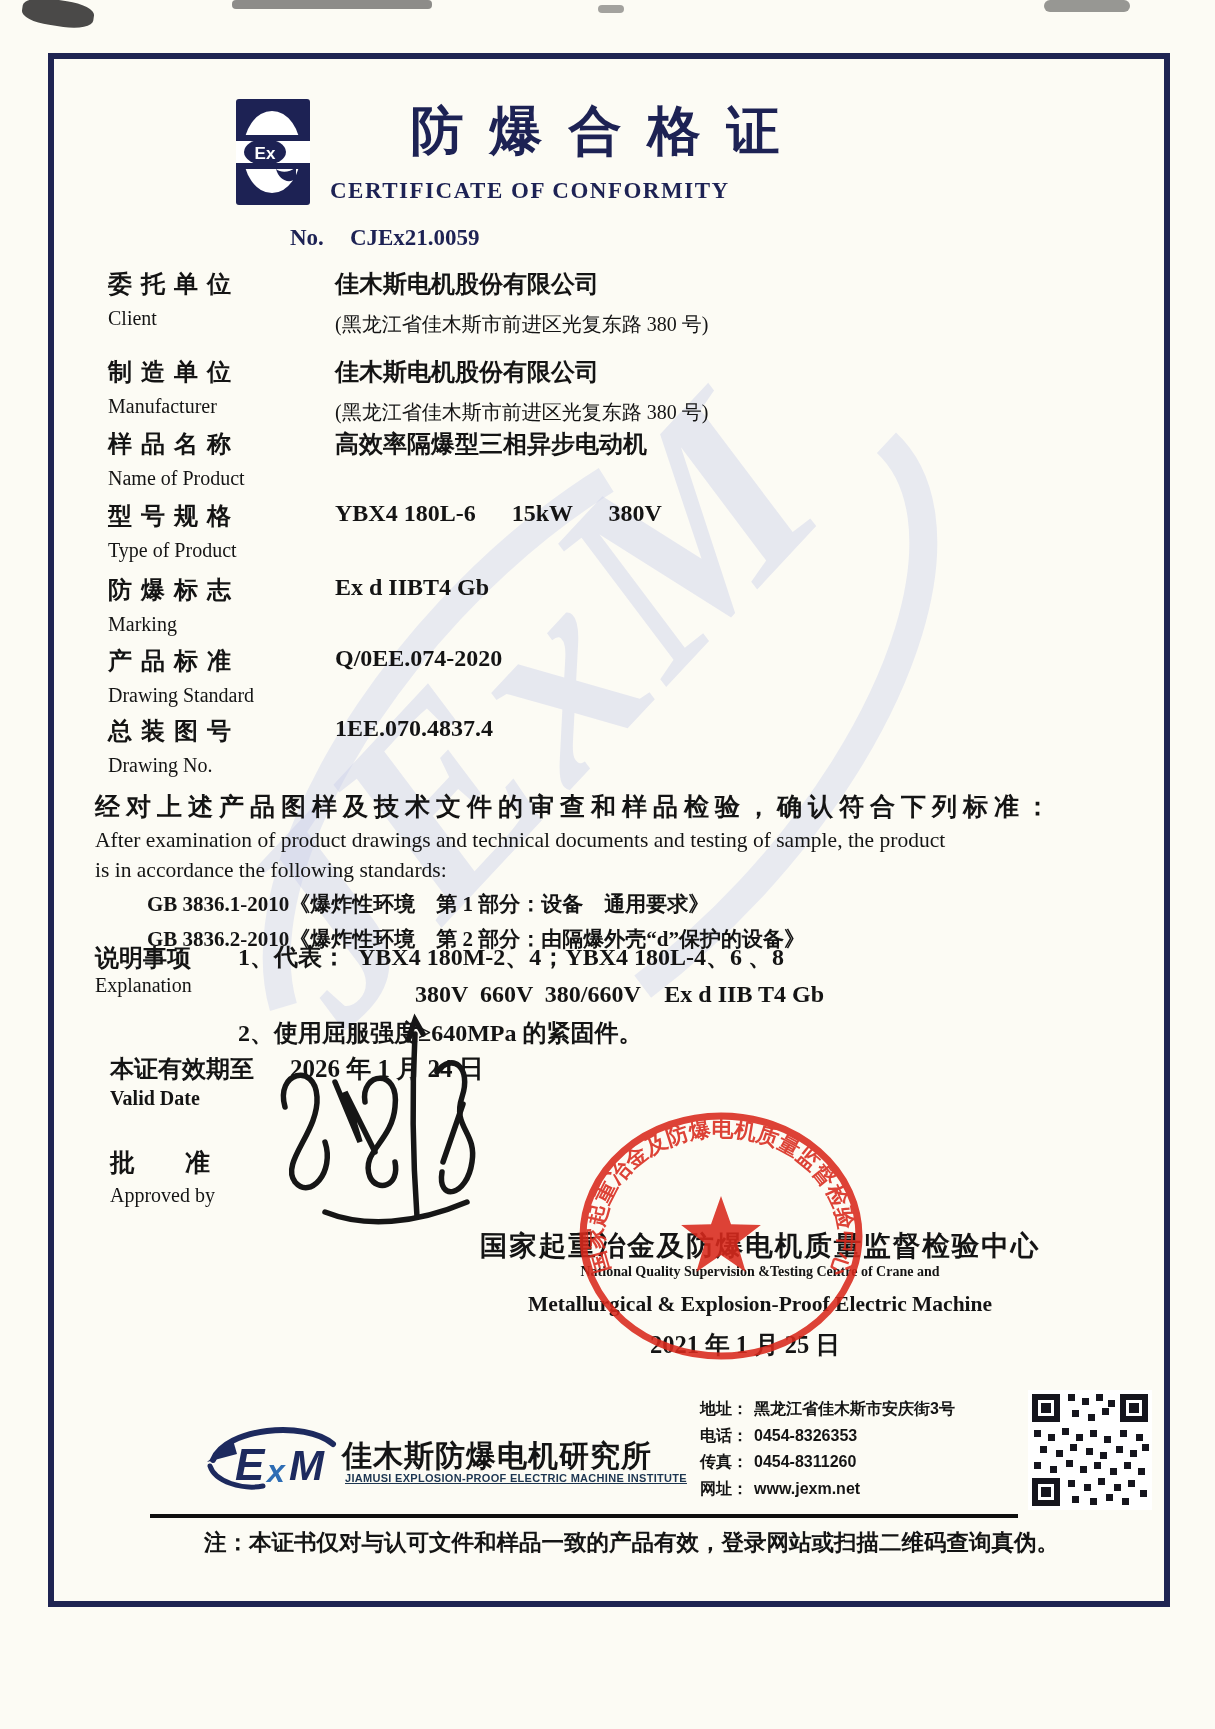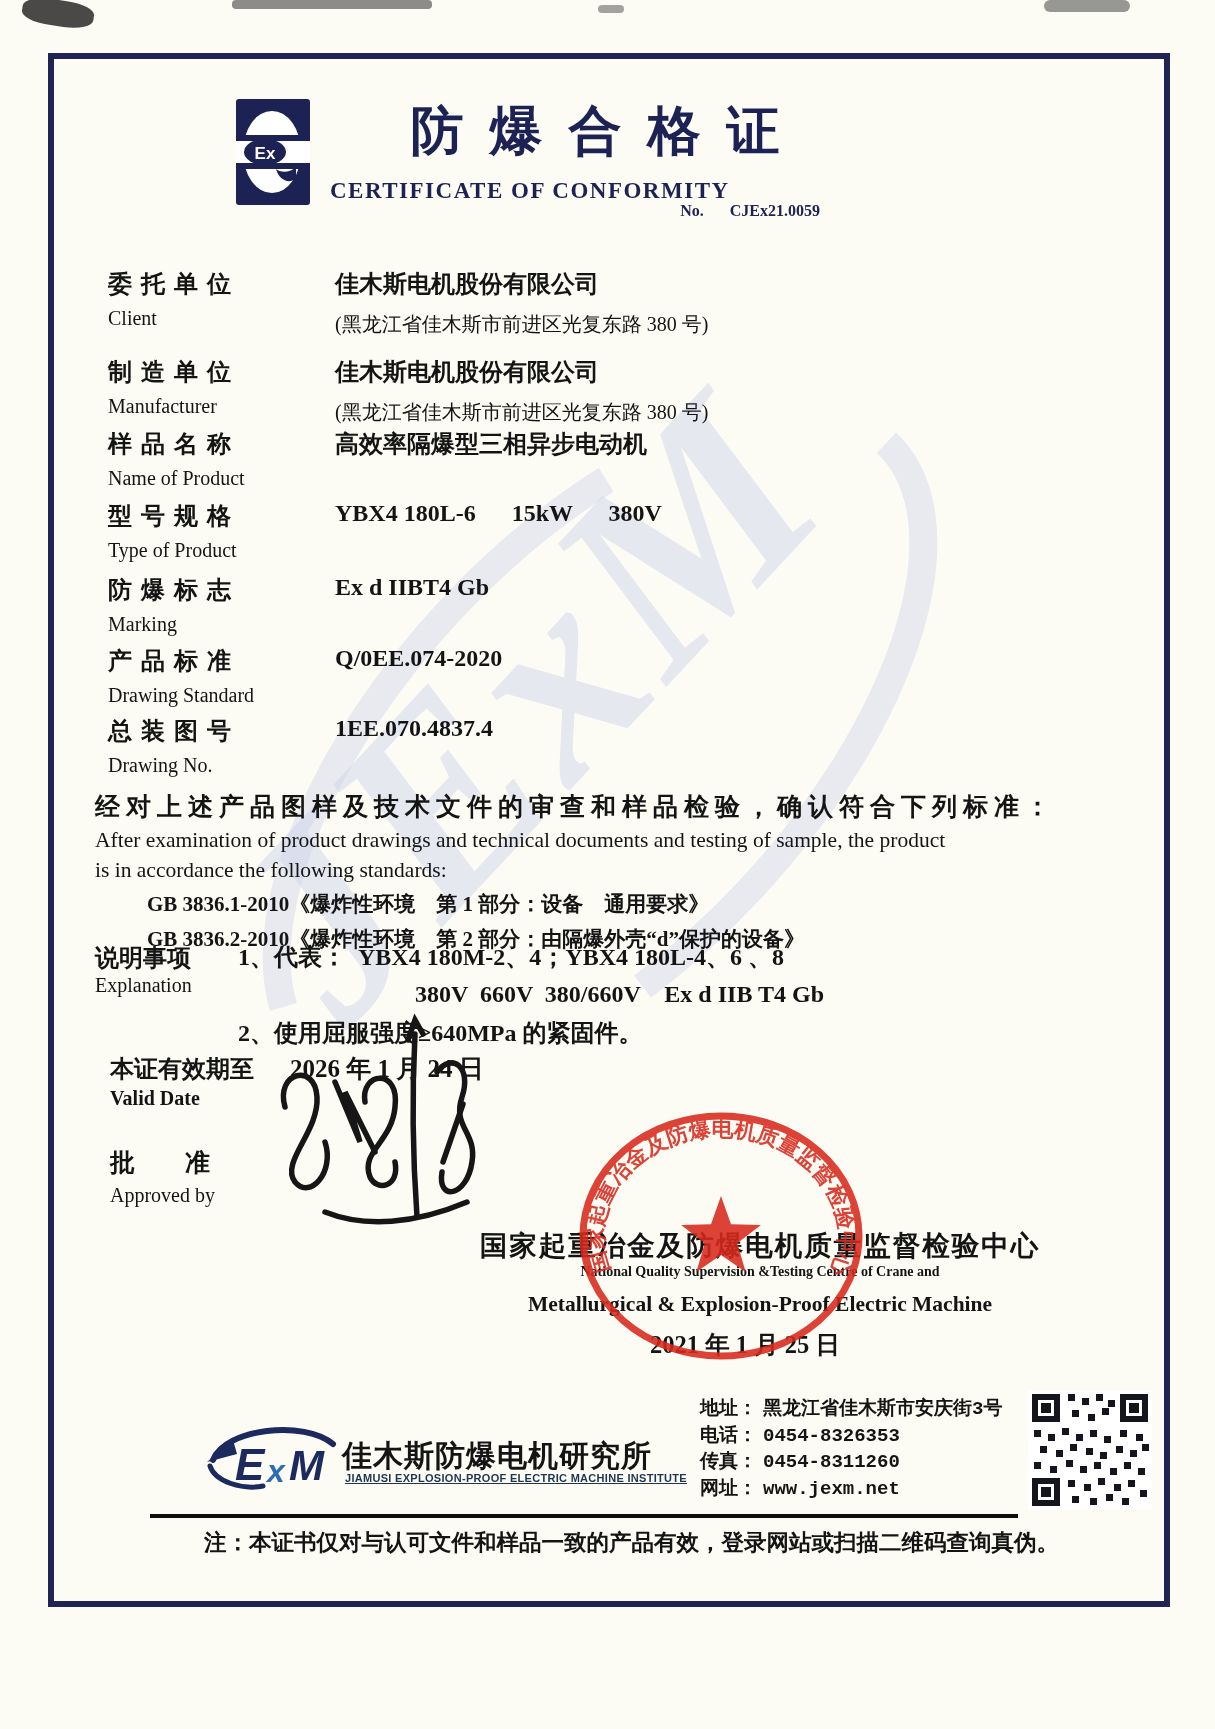--- a/index.html
+++ b/index.html
@@ -22,21 +22,21 @@
     transform:rotate(-47deg);font-style:italic;font-weight:900;font-size:270px;letter-spacing:8px;
     color:#c7cce9;opacity:.40;z-index:1;white-space:nowrap;
   }
   .watermark-swoosh{left:150px;top:300px;width:900px;height:900px;transform:rotate(-47deg);z-index:1;opacity:.40;}
   
   .ex-logo{left:236px;top:99px;width:74px;height:106px;z-index:3;}
   .title-cn{left:330px;top:96px;width:530px;text-align:center;font-size:53px;font-weight:900;
     color:#1d2254;letter-spacing:26px;text-indent:26px;z-index:3;white-space:nowrap;}
   .title-en{left:330px;top:178px;width:530px;text-align:left;font-size:23px;font-weight:700;
     color:#1d2254;letter-spacing:1.5px;z-index:3;}
-  .no-line{left:290px;top:202px;width:530px;text-align:right;font-size:16px;font-weight:700;color:#1d2254;z-index:3;}
+  .no-line{left:290px;top:225px;width:530px;text-align:left;font-size:23px;font-weight:700;color:#1d2254;z-index:3;}
   .no-num{margin-left:26px;}
   
   .field-row{position:absolute;left:108px;width:1000px;z-index:3;}
   .f-label{position:absolute;left:0;top:0;width:225px;}
   .f-cn{font-size:24px;font-weight:700;letter-spacing:9px;white-space:nowrap;}
   .f-en{font-size:20px;margin-top:7px;}
   .f-value{position:absolute;left:227px;top:0;width:720px;}
   .f-val{font-size:24px;font-weight:700;white-space:pre;}
   .f-note{font-size:20px;margin-top:11px;white-space:pre;}
   .f-note:empty{display:none;}
@@ -65,21 +65,21 @@
   .issuer-en2{left:430px;top:1292px;width:660px;text-align:center;font-size:21.5px;font-weight:700;z-index:3;}
   .issuer-date{left:430px;top:1328px;width:630px;text-align:center;font-size:24.5px;font-weight:700;z-index:3;white-space:pre;}
   .stamp{left:577px;top:1110px;width:288px;height:252px;z-index:5;opacity:.88;}
   
   .jexm-logo{left:205px;top:1424px;width:132px;height:66px;z-index:3;}
   .inst-cn{left:342px;top:1436px;font-size:30px;font-weight:800;letter-spacing:1px;
     font-family:"Liberation Sans","DejaVu Sans",sans-serif;z-index:3;}
   .inst-en{left:345px;top:1472px;font-size:11px;font-weight:700;letter-spacing:.3px;color:#1c3550;
     font-family:"Liberation Sans","DejaVu Sans",sans-serif;z-index:3;text-decoration:underline;}
   .contacts{left:700px;top:1396px;z-index:3;font-family:"Liberation Sans","DejaVu Sans",sans-serif;}
-  .contact-row{font-size:19px;font-weight:700;line-height:26.5px;white-space:nowrap;font-family:Liberation Mono, monospace;}
+  .contact-row{font-size:16px;font-weight:700;line-height:26.5px;white-space:nowrap;}
   .contact-row .c-val{margin-left:6px;}
   .qr{left:1028px;top:1390px;width:124px;height:120px;z-index:3;}
   .rule{left:150px;top:1514px;width:868px;height:4px;background:#0e0e0e;z-index:3;}
   .note{left:204px;top:1527px;font-size:22.5px;font-weight:700;white-space:nowrap;
     font-family:"Liberation Sans","DejaVu Sans",sans-serif;z-index:3;}
 </style>
 </head>
 <body>
 
 <div>

